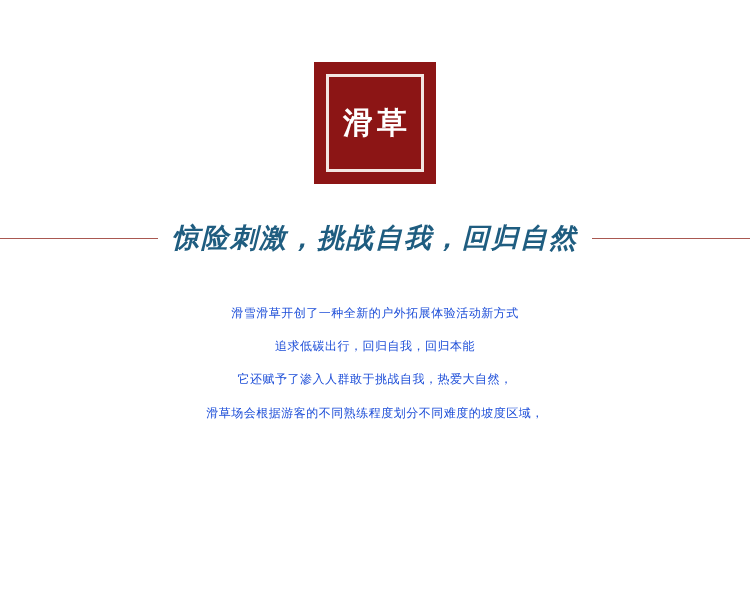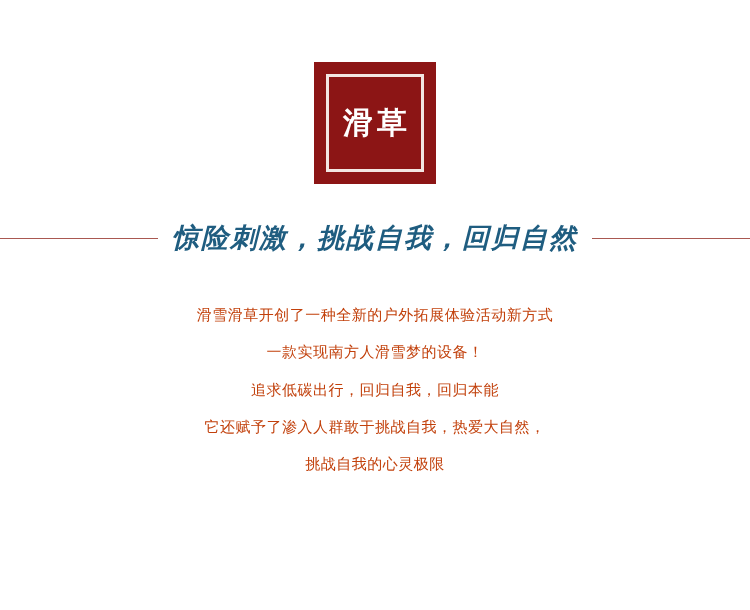--- a/index.html
+++ b/index.html
@@ -95,23 +95,23 @@
   
   .body-copy {
     position: absolute;
     top: 305px;
     left: 0;
     width: 750px;
     text-align: center;
   }
   .body-copy p {
     margin: 0 0 17px 0;
-    color: #c2410c;
+    color: #1d4ed8;
     font-family: Liberation Serif, serif;
-    font-size: 15px;
+    font-size: 12px;
     line-height: 1.35;
     letter-spacing: .5px;
   }
 </style>
 </head>
 <body>
 
 <div class="page">
 
   <div class="seal-wrap">
@@ -121,19 +121,18 @@
   </div>
 
   <div class="slogan-row">
     <div class="rule left"></div>
     <div class="slogan">惊险刺激，挑战自我，回归自然</div>
     <div class="rule right"></div>
   </div>
 
   <div class="body-copy">
     <p>滑雪滑草开创了一种全新的户外拓展体验活动新方式</p>
-    <p>一款实现南方人滑雪梦的设备！</p>
     <p>追求低碳出行，回归自我，回归本能</p>
     <p>它还赋予了渗入人群敢于挑战自我，热爱大自然，</p>
-    <p>挑战自我的心灵极限</p>
+    <p>滑草场会根据游客的不同熟练程度划分不同难度的坡度区域，</p>
   </div>
 
 </div>
 
 </body></html>

